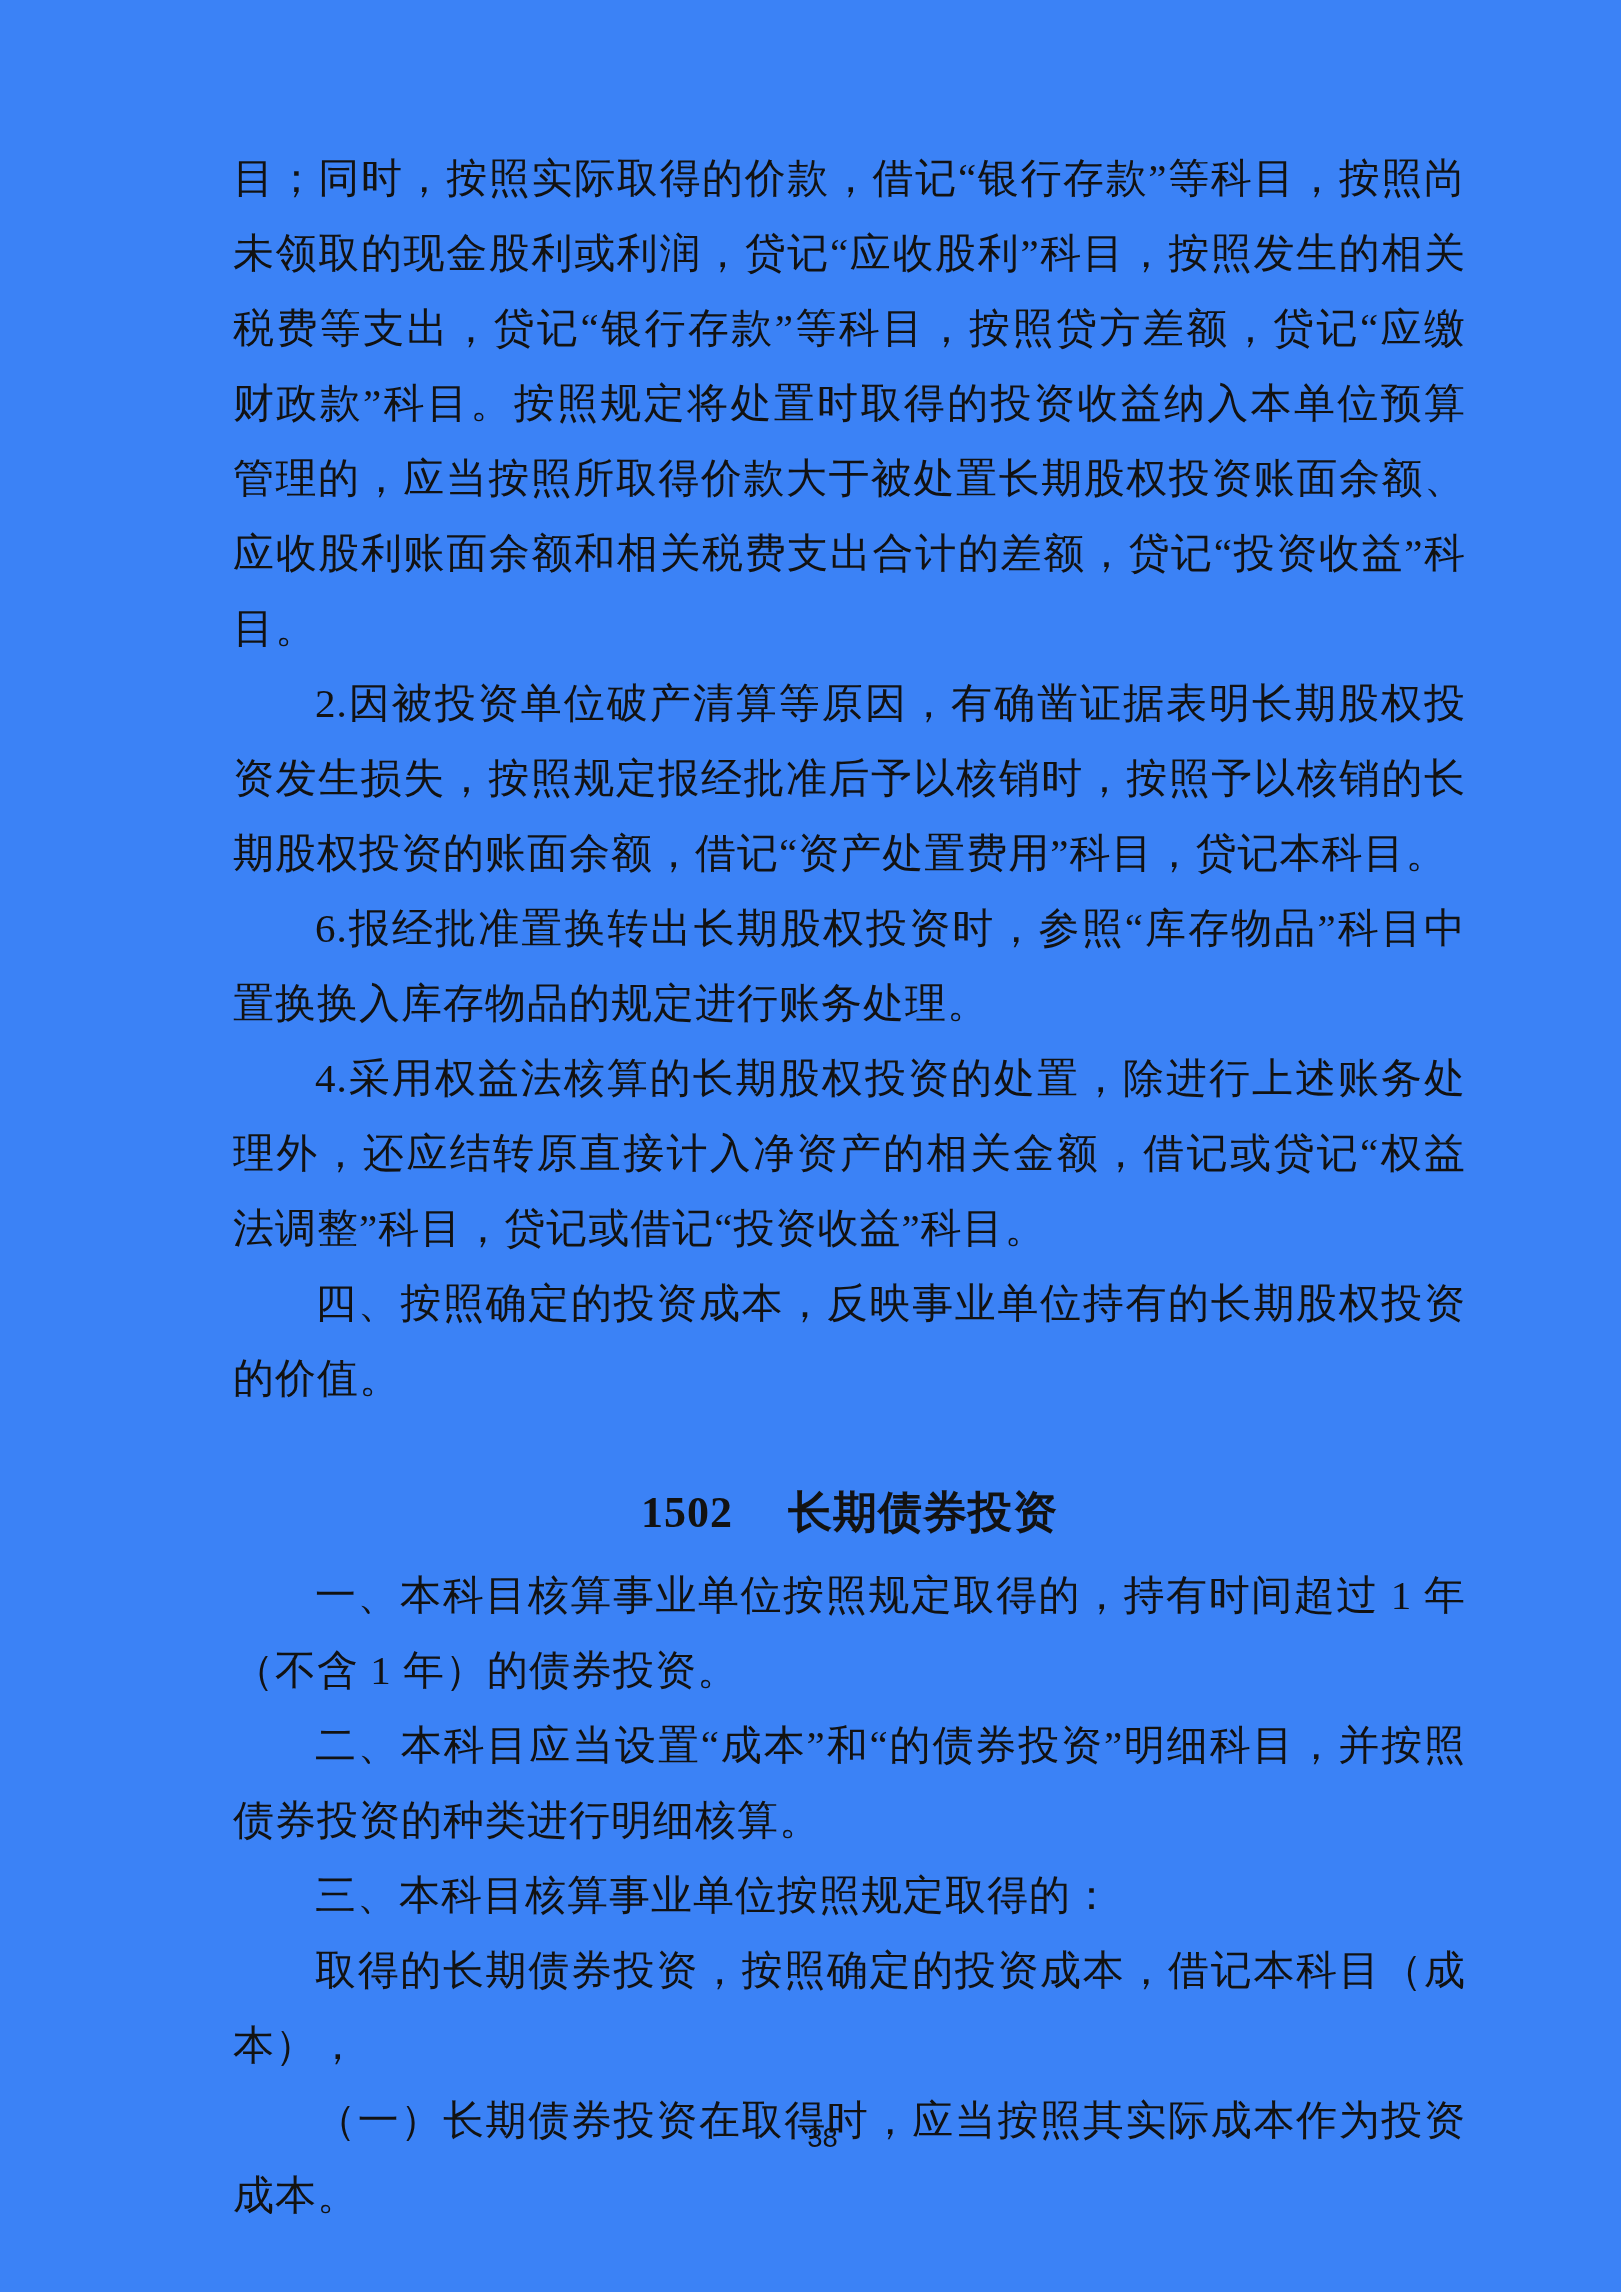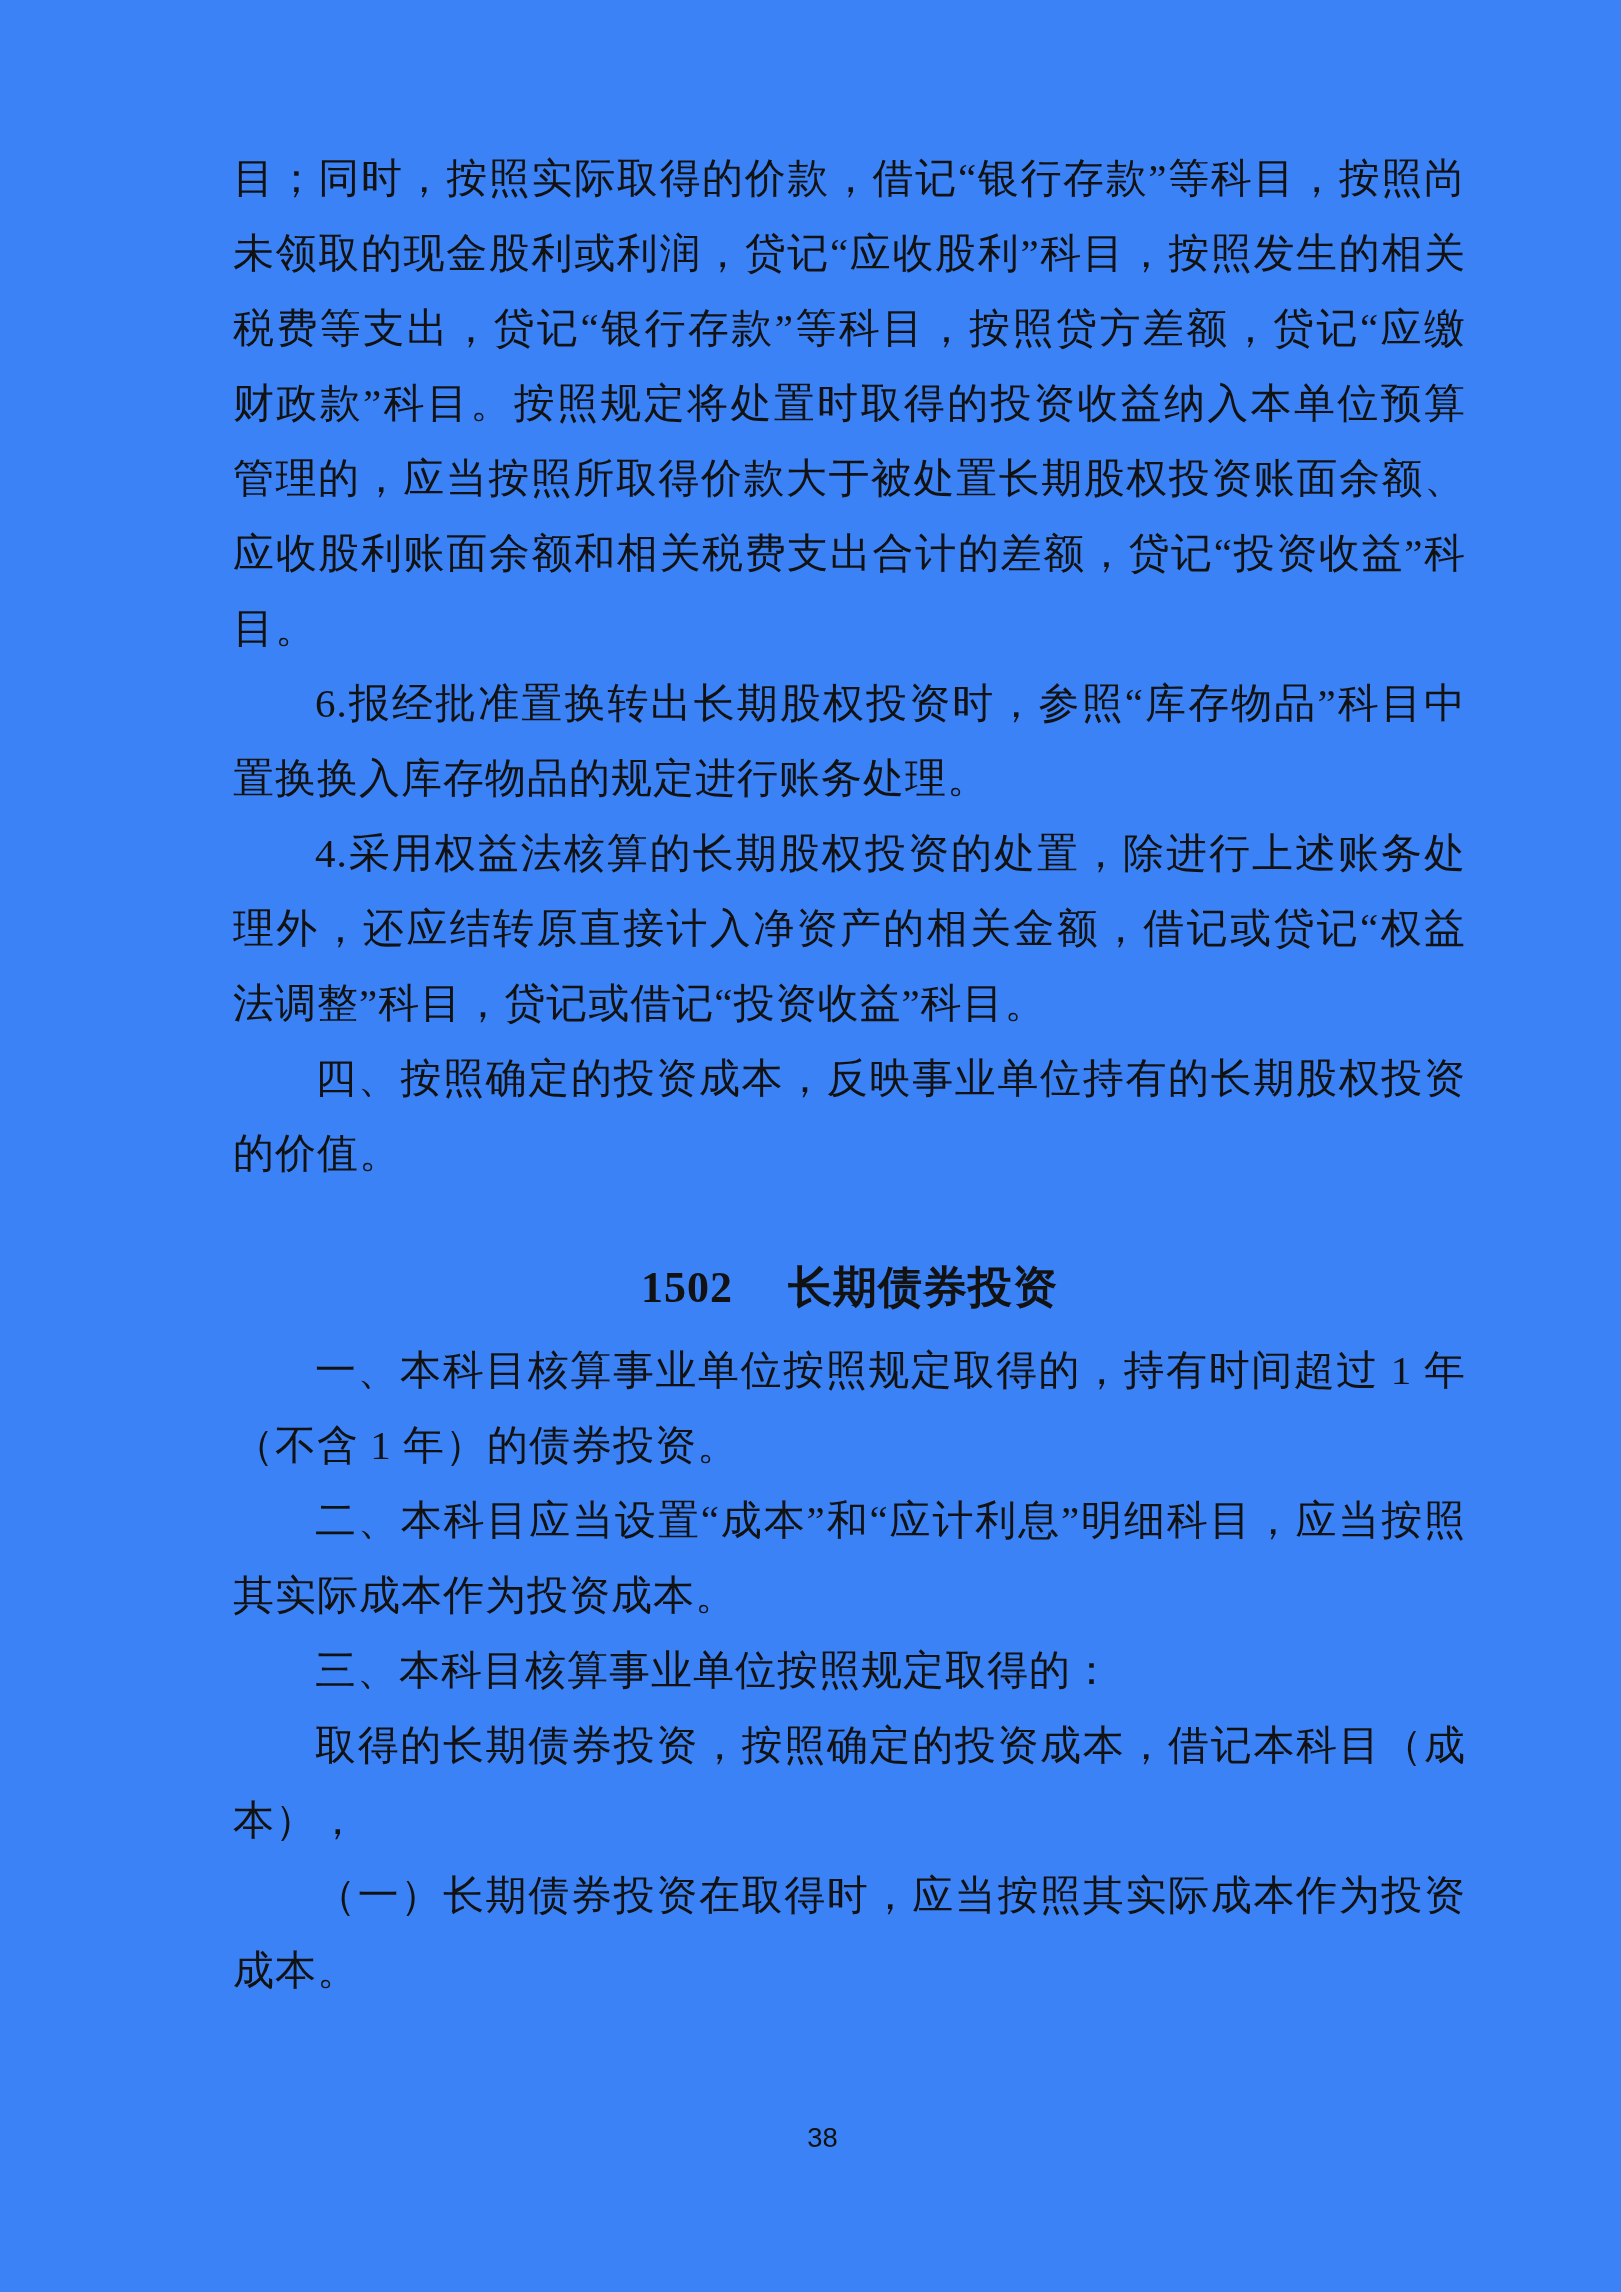--- a/index.html
+++ b/index.html
@@ -61,34 +61,35 @@
 </style>
 </head>
 <body>
 
 <div class="page">
 
   <main class="text-block">
 
     <p class="para no-indent">目；同时，按照实际取得的价款，借记“银行存款”等科目，按照尚未领取的现金股利或利润，贷记“应收股利”科目，按照发生的相关税费等支出，贷记“银行存款”等科目，按照贷方差额，贷记“应缴财政款”科目。按照规定将处置时取得的投资收益纳入本单位预算管理的，应当按照所取得价款大于被处置长期股权投资账面余额、应收股利账面余额和相关税费支出合计的差额，贷记“投资收益”科目。</p>
 
+    <p class="para">2.因被投资单位破产清算等原因，有确凿证据表明长期股权投资发生损失，按照规定报经批准后予以核销时，按照予以核销的长期股权投资的账面余额，借记“资产处置费用”科目，贷记本科目。</p>
 
     <p class="para">6.报经批准置换转出长期股权投资时，参照“库存物品”科目中置换换入库存物品的规定进行账务处理。</p>
 
     <p class="para">4.采用权益法核算的长期股权投资的处置，除进行上述账务处理外，还应结转原直接计入净资产的相关金额，借记或贷记“权益法调整”科目，贷记或借记“投资收益”科目。</p>
 
     <p class="para">四、按照确定的投资成本，反映事业单位持有的长期股权投资的价值。</p>
 
     <h1 class="heading">
       <span class="heading-number">1502</span><span>长期债券投资</span>
     </h1>
 
     <p class="para">一、本科目核算事业单位按照规定取得的，持有时间超过 1 年（不含 1 年）的债券投资。</p>
 
-    <p class="para">二、本科目应当设置“成本”和“应计利息”明细科目，应当按照其实际成本作为投资成本。</p>
+    <p class="para">二、本科目应当设置“成本”和“的债券投资”明细科目，并按照债券投资的种类进行明细核算。</p>
 
     <p class="para">三、本科目核算事业单位按照规定取得的：</p>
 
     <p class="para">取得的长期债券投资，按照确定的投资成本，借记本科目（成本），</p>
 
     <p class="para">（一）长期债券投资在取得时，应当按照其实际成本作为投资成本。</p>
 
   </main>
 
   <footer class="page-footer">

